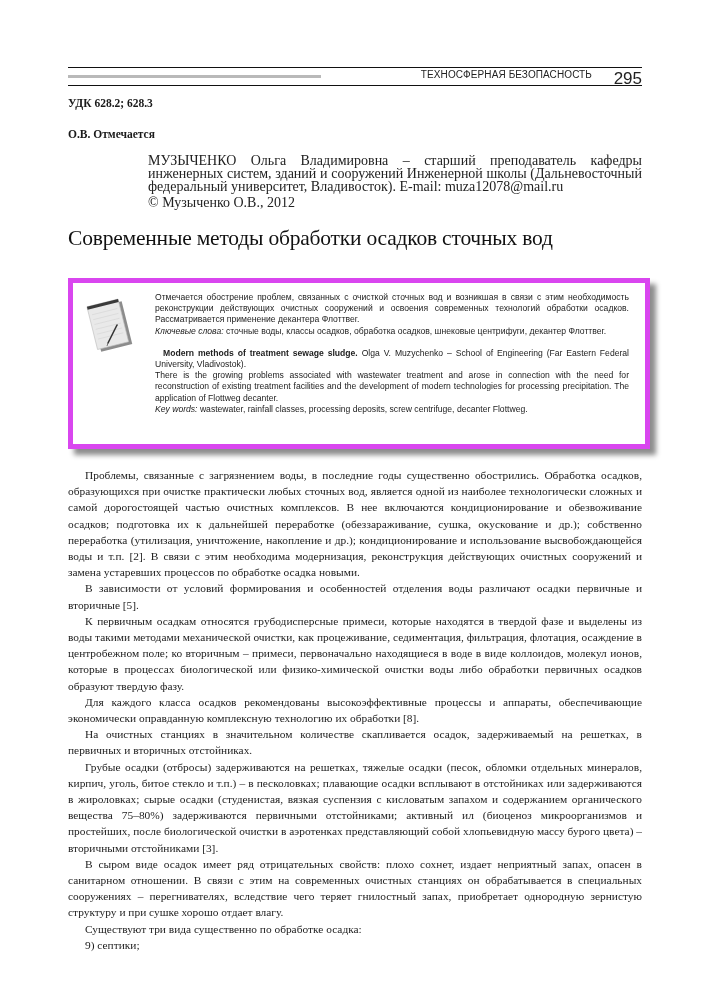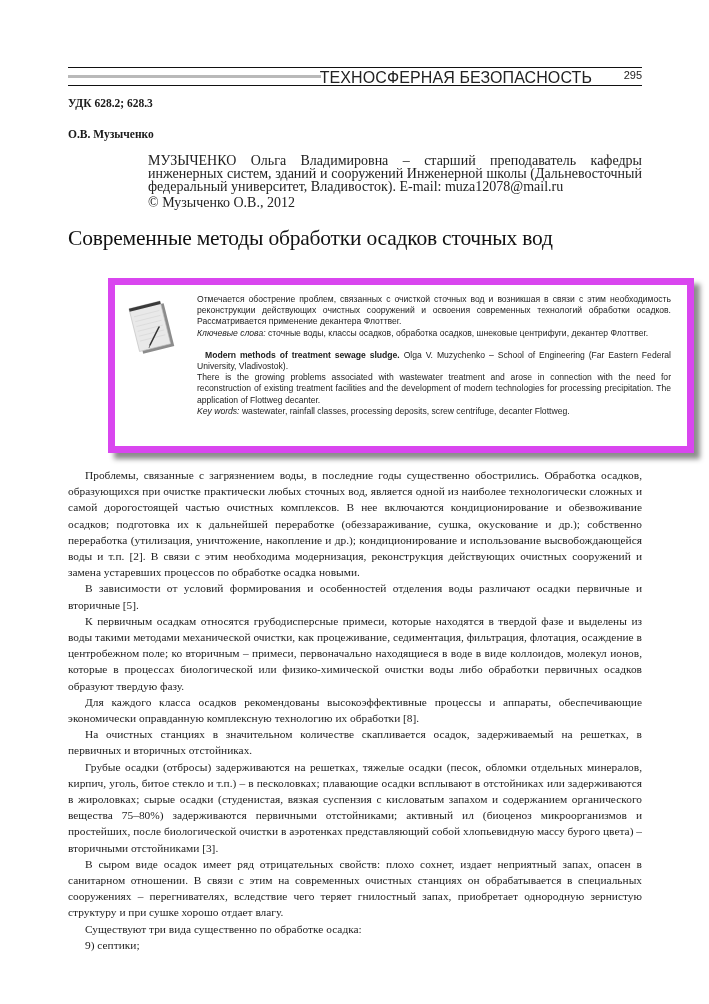--- a/index.html
+++ b/index.html
@@ -3,36 +3,36 @@
 <meta charset="utf-8">
 <style>
   html, body { margin:0; padding:0; background:#ffffff; }
   body { width:709px; height:1004px; position:relative; overflow:hidden;
          font-family:"Liberation Serif", serif; color:#1a1a1a; }
 
   .running-head { position:absolute; left:68px; top:67px; width:574px; height:17px;
                   border-top:1.3px solid #111; border-bottom:1.3px solid #111; }
   .running-head .grey-bar { position:absolute; left:0; top:7px; width:253px; height:3px; background:#b9b9b9; }
   .running-head .journal { position:absolute; right:50px; top:1px; font-family:"Liberation Sans", sans-serif;
-                  font-size:16px; letter-spacing:0.1px; color:#222; }
+                  font-size:10px; letter-spacing:0.1px; color:#222; }
   .running-head .page-num { position:absolute; right:0; top:1px; font-family:"Liberation Sans", sans-serif;
-                  font-size:11px; color:#222; }
+                  font-size:17px; color:#222; }
 
   .udk { position:absolute; left:68px; top:97px; font-size:11.5px; font-weight:bold; }
   .author { position:absolute; left:68px; top:128px; font-size:11.5px; font-weight:bold; }
 
   .author-info { position:absolute; left:148px; top:154px; width:494px; font-size:14px; line-height:13px;
                  text-align:justify; color:#222; }
   .author-info .copy { margin-top:3px; display:block; }
 
   .title { position:absolute; left:68px; top:226px; font-size:21.5px; color:#111; letter-spacing:-0.2px; }
 
   .abstract-box { position:absolute; left:68px; top:278px; width:572px; height:161px;
-                  border:7px solid #d946ef; background:#fff;
-                  box-shadow:6px 6px 5px rgba(0,0,0,0.45);margin-left:40px; }
+                  border:5px solid #d946ef; background:#fff;
+                  box-shadow:6px 6px 5px rgba(0,0,0,0.45); }
   .notepad-icon { position:absolute; left:10px; top:10px; width:52px; height:64px; }
   .abstract-text { position:absolute; left:82px; top:9px; width:474px; font-family:"Liberation Sans", sans-serif;
                    font-size:8.6px; line-height:11.2px; text-align:justify; color:#222; }
   .abstract-text p { margin:0; }
   .abstract-text .gap { height:11px; }
   .abstract-text i { font-style:italic; }
   .abstract-text b { font-weight:bold;padding-left:8px; }
 
   .body-text { position:absolute; left:68px; top:467px; width:574px; font-size:11.4px; line-height:16.2px;
                text-align:justify; color:#1c1c1c; }
@@ -41,21 +41,21 @@
 </head>
 <body>
 
 <div class="running-head">
   <div class="grey-bar"></div>
   <span class="journal">ТЕХНОСФЕРНАЯ БЕЗОПАСНОСТЬ</span>
   <span class="page-num">295</span>
 </div>
 
 <div class="udk">УДК 628.2; 628.3</div>
-<div class="author">О.В. Музыченко</div>
+<div class="author">О.В. Отмечается</div>
 
 <div class="author-info">
   <span>МУЗЫЧЕНКО Ольга Владимировна – старший преподаватель кафедры инженерных систем, зданий и сооружений Инженерной школы (Дальневосточный федеральный университет, Владивосток). E-mail: muza12078@mail.ru</span>
   <span class="copy">© Музыченко О.В., 2012</span>
 </div>
 
 <div class="title">Современные методы обработки осадков сточных вод</div>
 
 <div class="abstract-box">
   <svg class="notepad-icon" viewBox="0 0 52 64">

